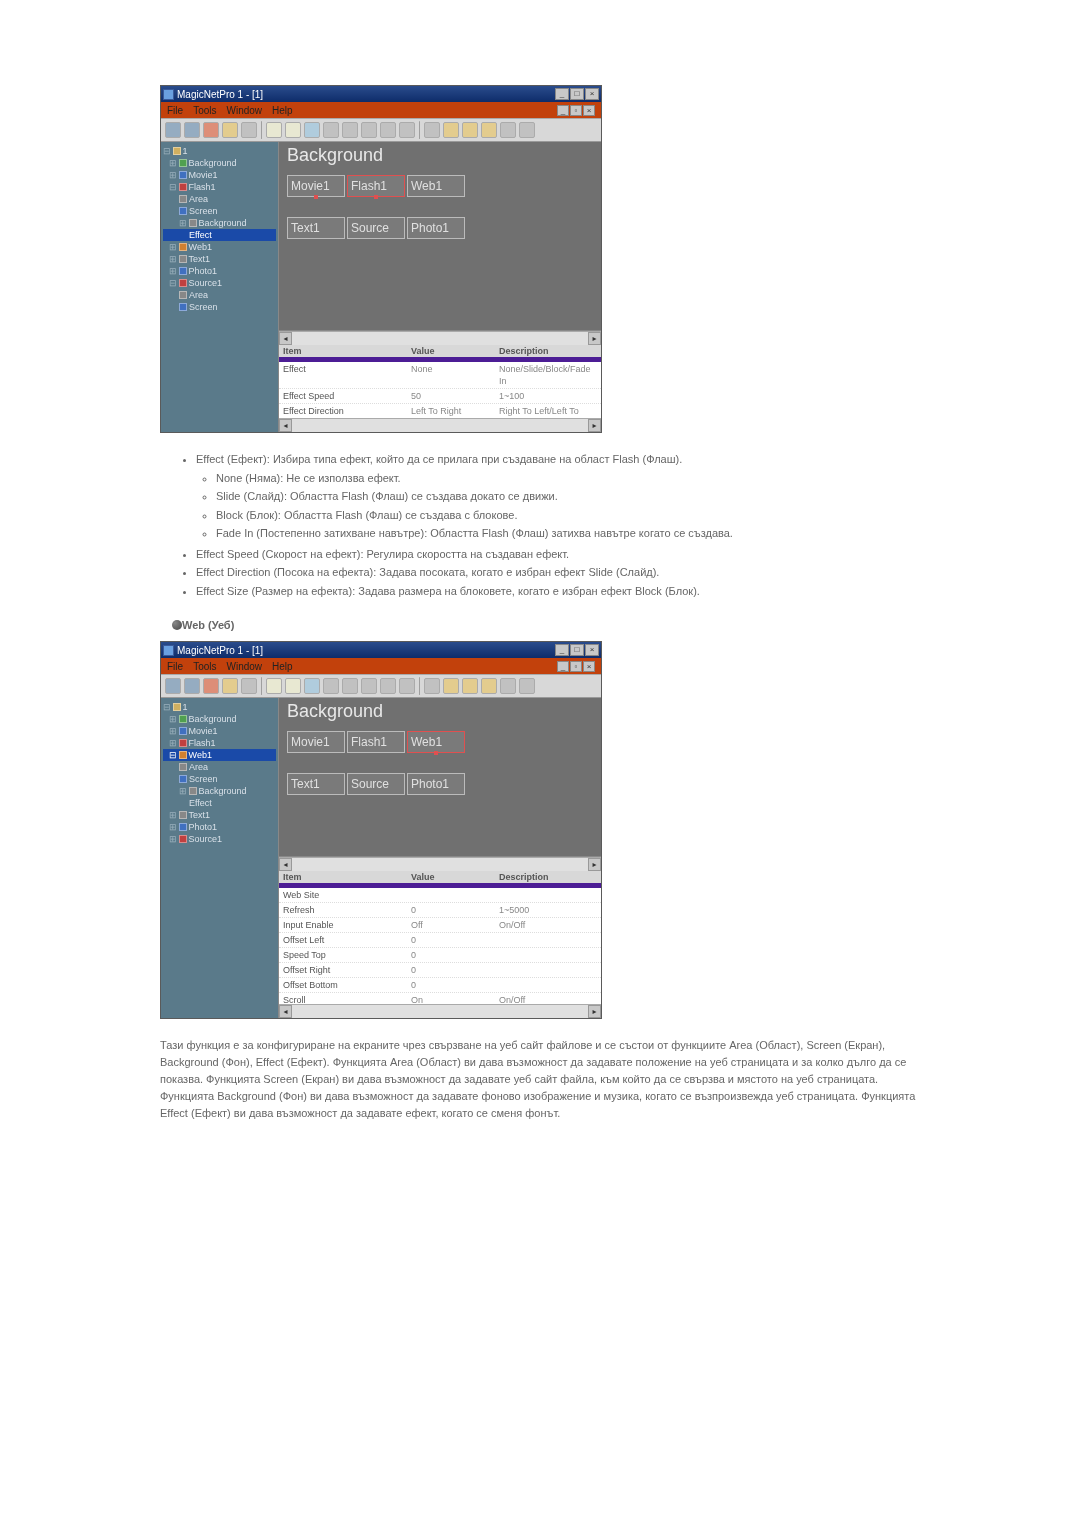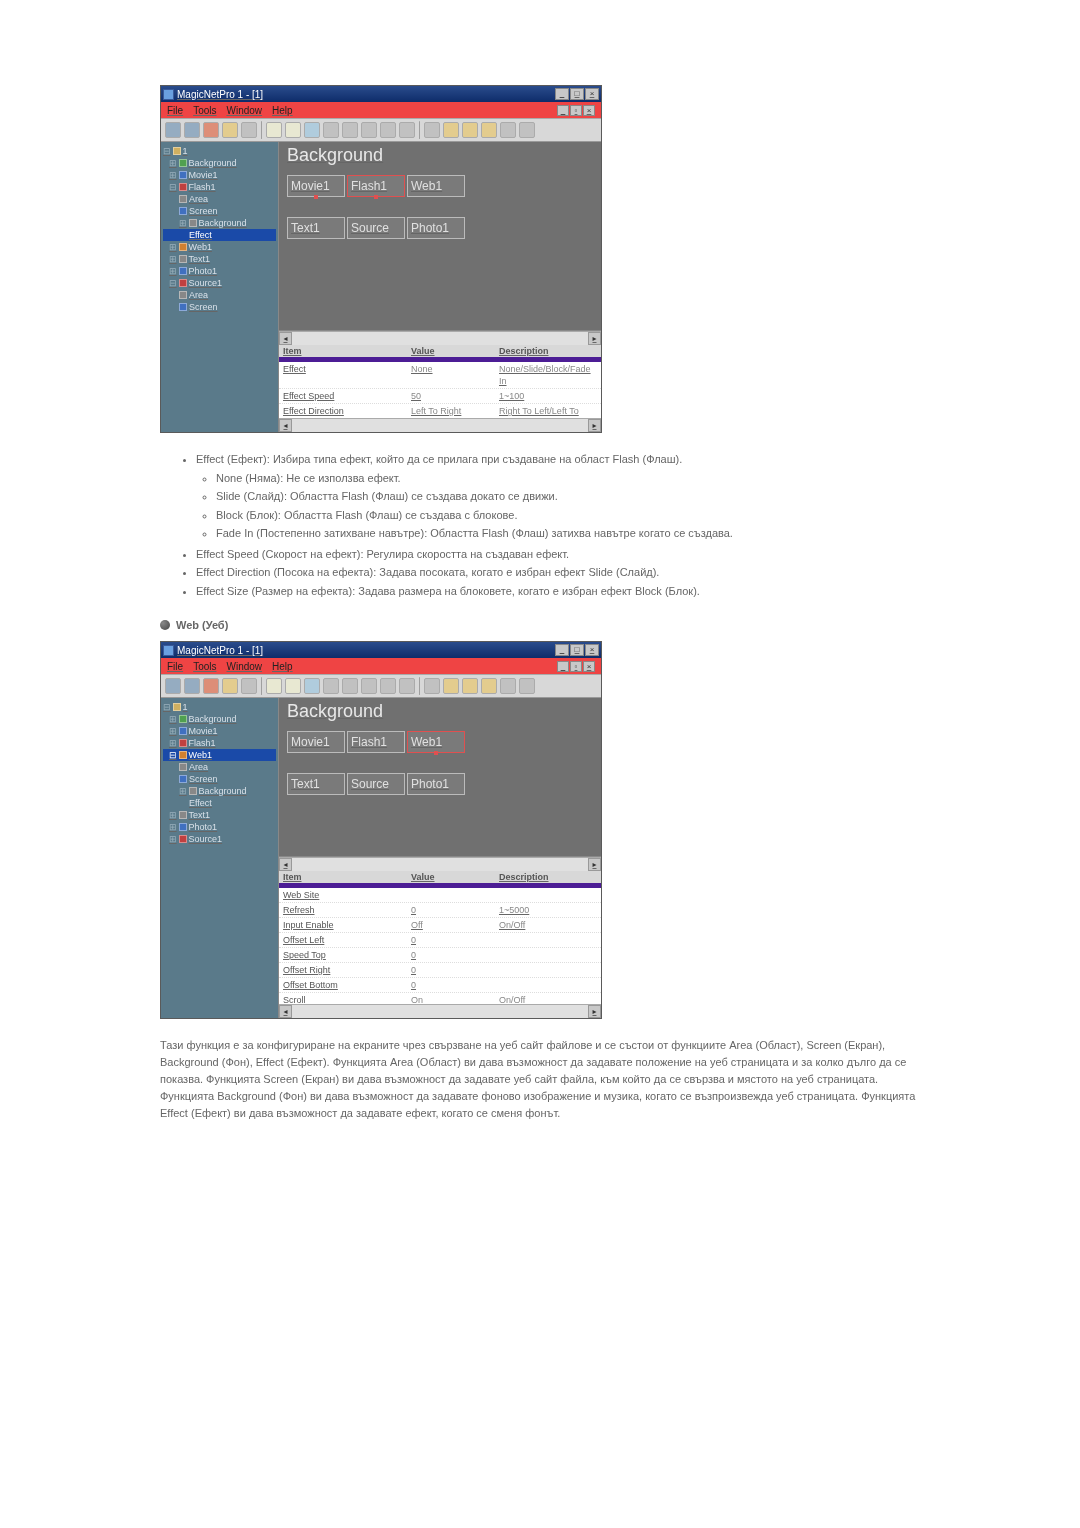--- a/index.html
+++ b/index.html
@@ -14,21 +14,20 @@
     width: 1080px;
     padding: 85px 160px 40px 160px;
     box-sizing: border-box;
   }
   .app-window {
     width: 440px;
     border: 1px solid #5a5a5a;
     background: #c8c8c8;
     margin-left: 0;
     margin-bottom: 18px;
-    text-decoration: underline;
   }
   .titlebar {
     height: 16px;
     background: linear-gradient(#2a4c8c, #0e2c6a);
     color: #fff;
     font-size: 10px;
     display: flex;
     align-items: center;
     padding: 0 2px;
     justify-content: space-between;
@@ -39,21 +38,21 @@
     box-sizing:border-box;
   }
   .win-controls { display:flex; gap:1px; }
   .win-btn {
     width: 14px; height: 12px; background:#c8c8c8;
     border:1px solid #888; box-sizing:border-box;
     font-size:8px; line-height:9px; text-align:center; color:#333;
   }
   .menubar {
     height: 16px;
-    background: #ef4444;
+    background: #c2410c;
     border-bottom: 1px solid #aaa;
     font-size: 10px;
     color: #222;
     display: flex;
     align-items: center;
     gap: 10px;
     padding: 0 6px;
     justify-content: space-between;
   }
   .menubar-left { display:flex; gap:10px; }
@@ -199,23 +198,23 @@
     line-height: 1.5;
     color: #666;
   }
   ul.doc-list li { margin-bottom: 2px; }
   ul.doc-list ul {
     list-style: circle;
     margin: 2px 0 4px 20px;
     padding: 0;
   }
   .section-header {
-    display:flex; align-items:center; gap:6px;
+    display:flex; align-items:center; 
     font-size: 11px; font-weight:bold; color:#666;
-    margin: 8px 0 10px 0;
+    margin: 8px 0 10px 12px;
   }
   .bullet-img {
     width:10px; height:10px; border-radius:50%;
     background: radial-gradient(circle at 30% 30%, #888, #444);
     flex-shrink:0;
   }
   p.body-text {
     margin: 6px 0;
     line-height: 1.55;
     color: #666;

